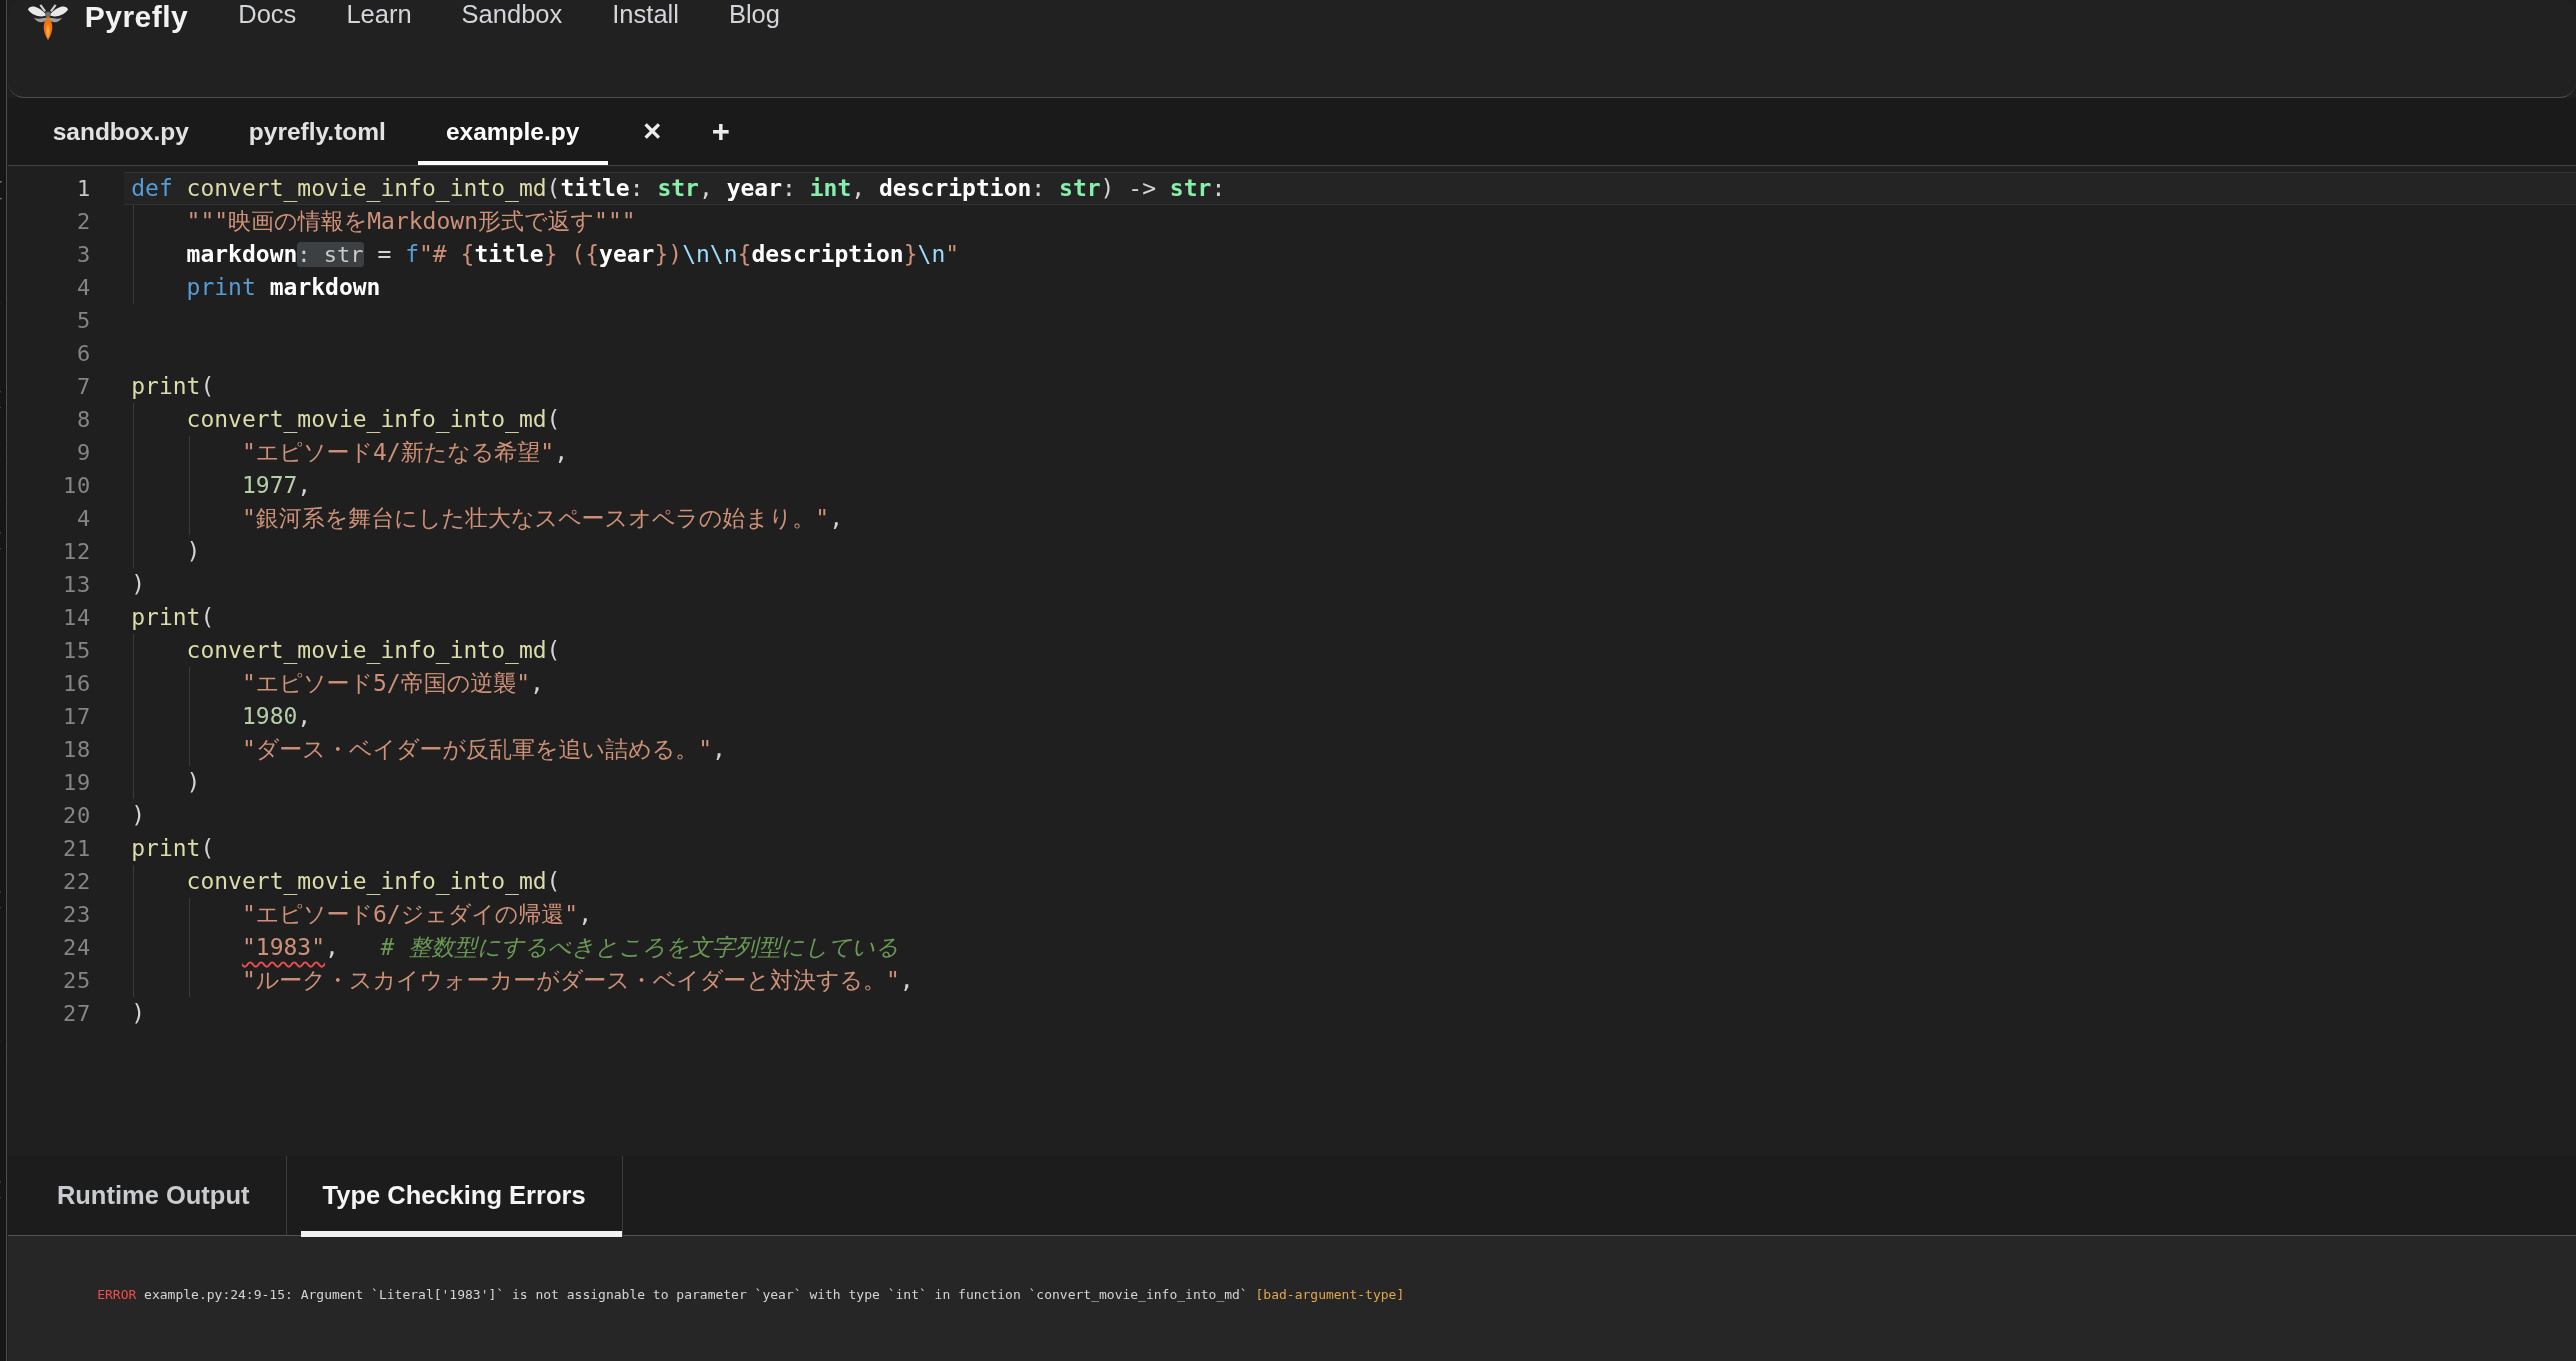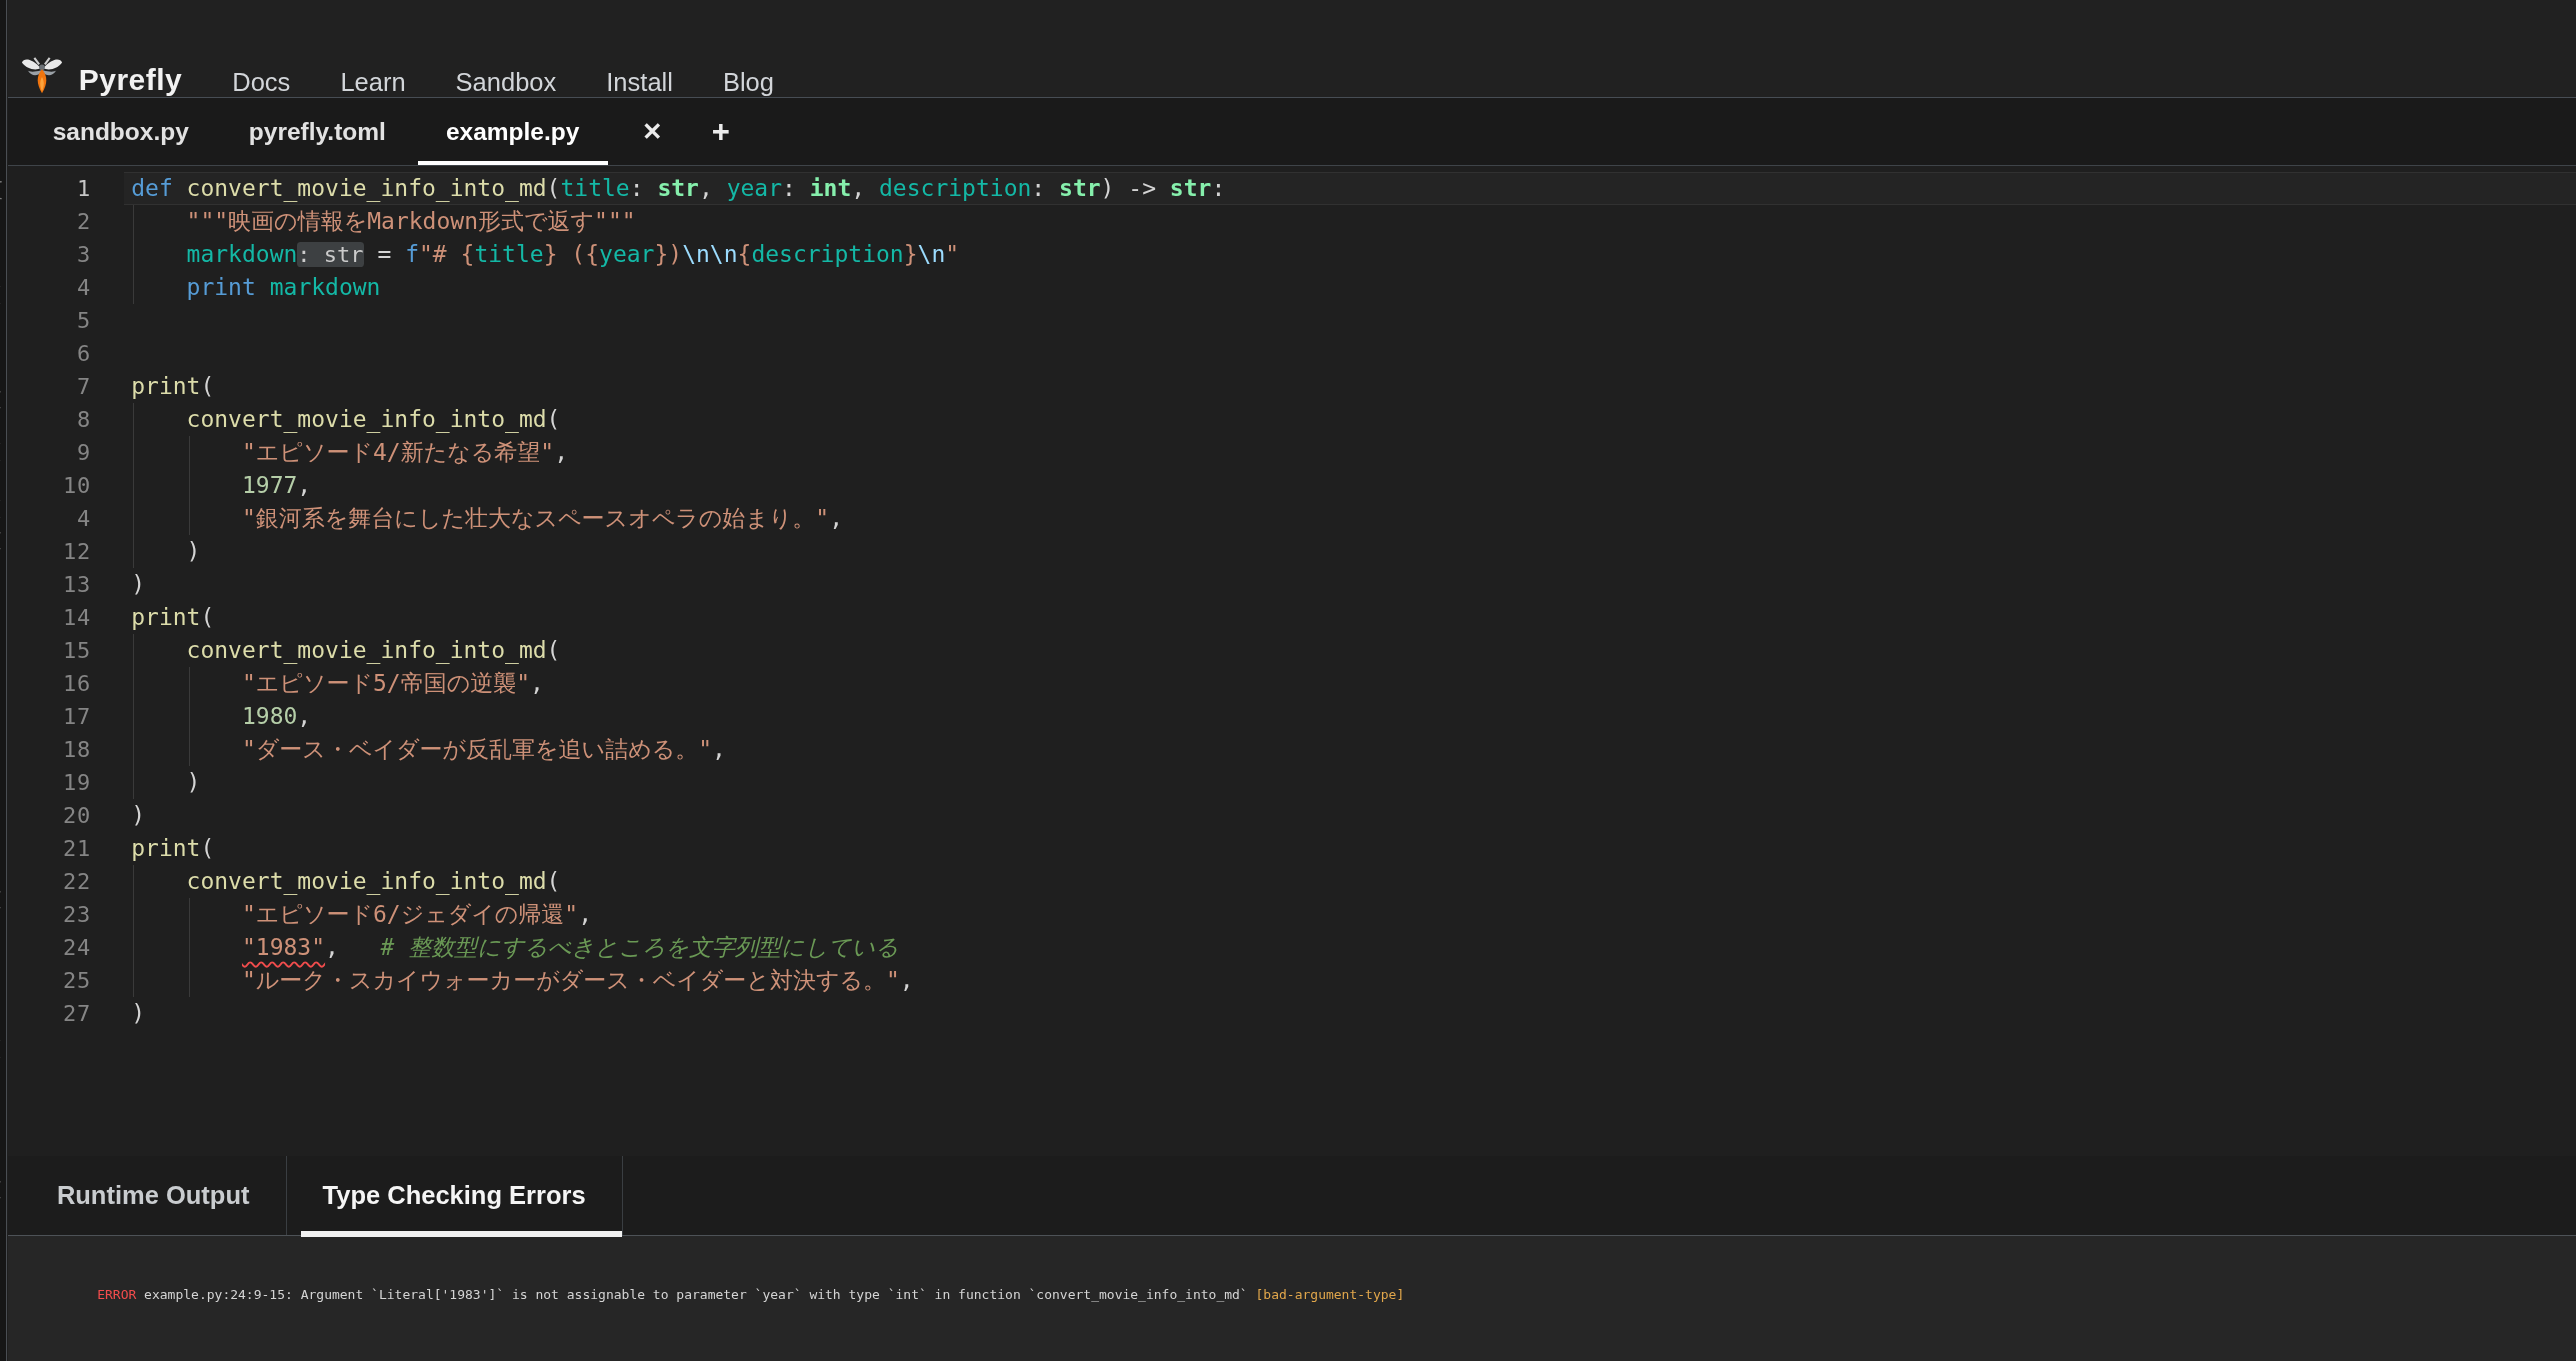--- a/index.html
+++ b/index.html
@@ -10,21 +10,21 @@
   }
   
   .left-sliver{position:absolute;left:0;top:0;width:6.4px;height:100%;
     background:#161616;border-right:1.8px solid #4a4e53;overflow:hidden;z-index:6;}
   .left-sliver .frag{position:absolute;left:-8.2px;color:#7a7a7a;
     font-family:"DejaVu Sans Mono",monospace;font-size:20px;line-height:20px;}
   .app{position:absolute;left:8.2px;top:0;right:0;bottom:0;display:flex;flex-direction:column;}
 
   
   .nav{height:98px;flex:none;background:#212121;border-bottom:1.8px solid #474d54;
-    display:flex;align-items:flex-end;box-sizing:border-box;padding-left:12px;}
+    display:flex;align-items:flex-start;box-sizing:border-box;padding-left:18px;border-radius:16px;}
   .logo{width:44px;height:44px;flex:none;}
   .brand{font-size:30px;font-weight:bold;color:#f2f2f2;margin-left:14.5px;letter-spacing:0.5px;}
   .nav-link{font-size:25.5px;color:#d2d5d9;margin-left:50px;cursor:pointer;}
 
   
   .tabbar{height:68px;flex:none;background:#1a1a1a;border-bottom:1.8px solid #3f4449;
     display:flex;align-items:stretch;box-sizing:border-box;padding-left:14.5px;}
   .tab{display:flex;align-items:center;padding:0 30px;font-size:24.5px;font-weight:bold;
     color:#e2e2e2;position:relative;cursor:pointer;}
   .tab.active{color:#ffffff;}
@@ -40,21 +40,21 @@
     background:#242424;border-top:0.9px solid #313131;border-bottom:0.9px solid #313131;box-sizing:border-box;}
   .code-line{position:relative;height:33px;line-height:33px;white-space:pre;
     font-family:"DejaVu Sans Mono",monospace;font-size:23px;color:#d4d4d4;}
   .lnum{display:inline-block;width:83px;text-align:right;color:#858585;
     font-size:22px;letter-spacing:0.9px;}
   .code-line.cur .lnum{color:#c6c6c6;}
   .ltext{display:inline-block;margin-left:40px;}
   .guide{position:absolute;top:0;height:33px;width:0.9px;background:#3a3a3a;}
   .tk-kw{color:#569cd6;}
   .tk-fn{color:#dcdcaa;}
-  .tk-var{color:#14b8a6;}
+  .tk-var{color:#ffffff;font-weight:bold;}
   .tk-type{color:#86efac;font-weight:bold;}
   .tk-str{color:#ce9178;}
   .tk-esc{color:#9cdcfe;}
   .tk-num{color:#b5cea8;text-align:right;}
   .tk-cmt{color:#6a9955;font-style:italic;}
   .tk-pun{color:#d4d4d4;}
   .tk-inlay{background:#3d4042;color:#cbcbcb;border-radius:3.6px;font-size:22px;}
   .tk-err{text-decoration:underline;text-decoration-style:wavy;
     text-decoration-color:#f14c4c;text-decoration-thickness:2.3px;text-underline-offset:5.5px;}
 

